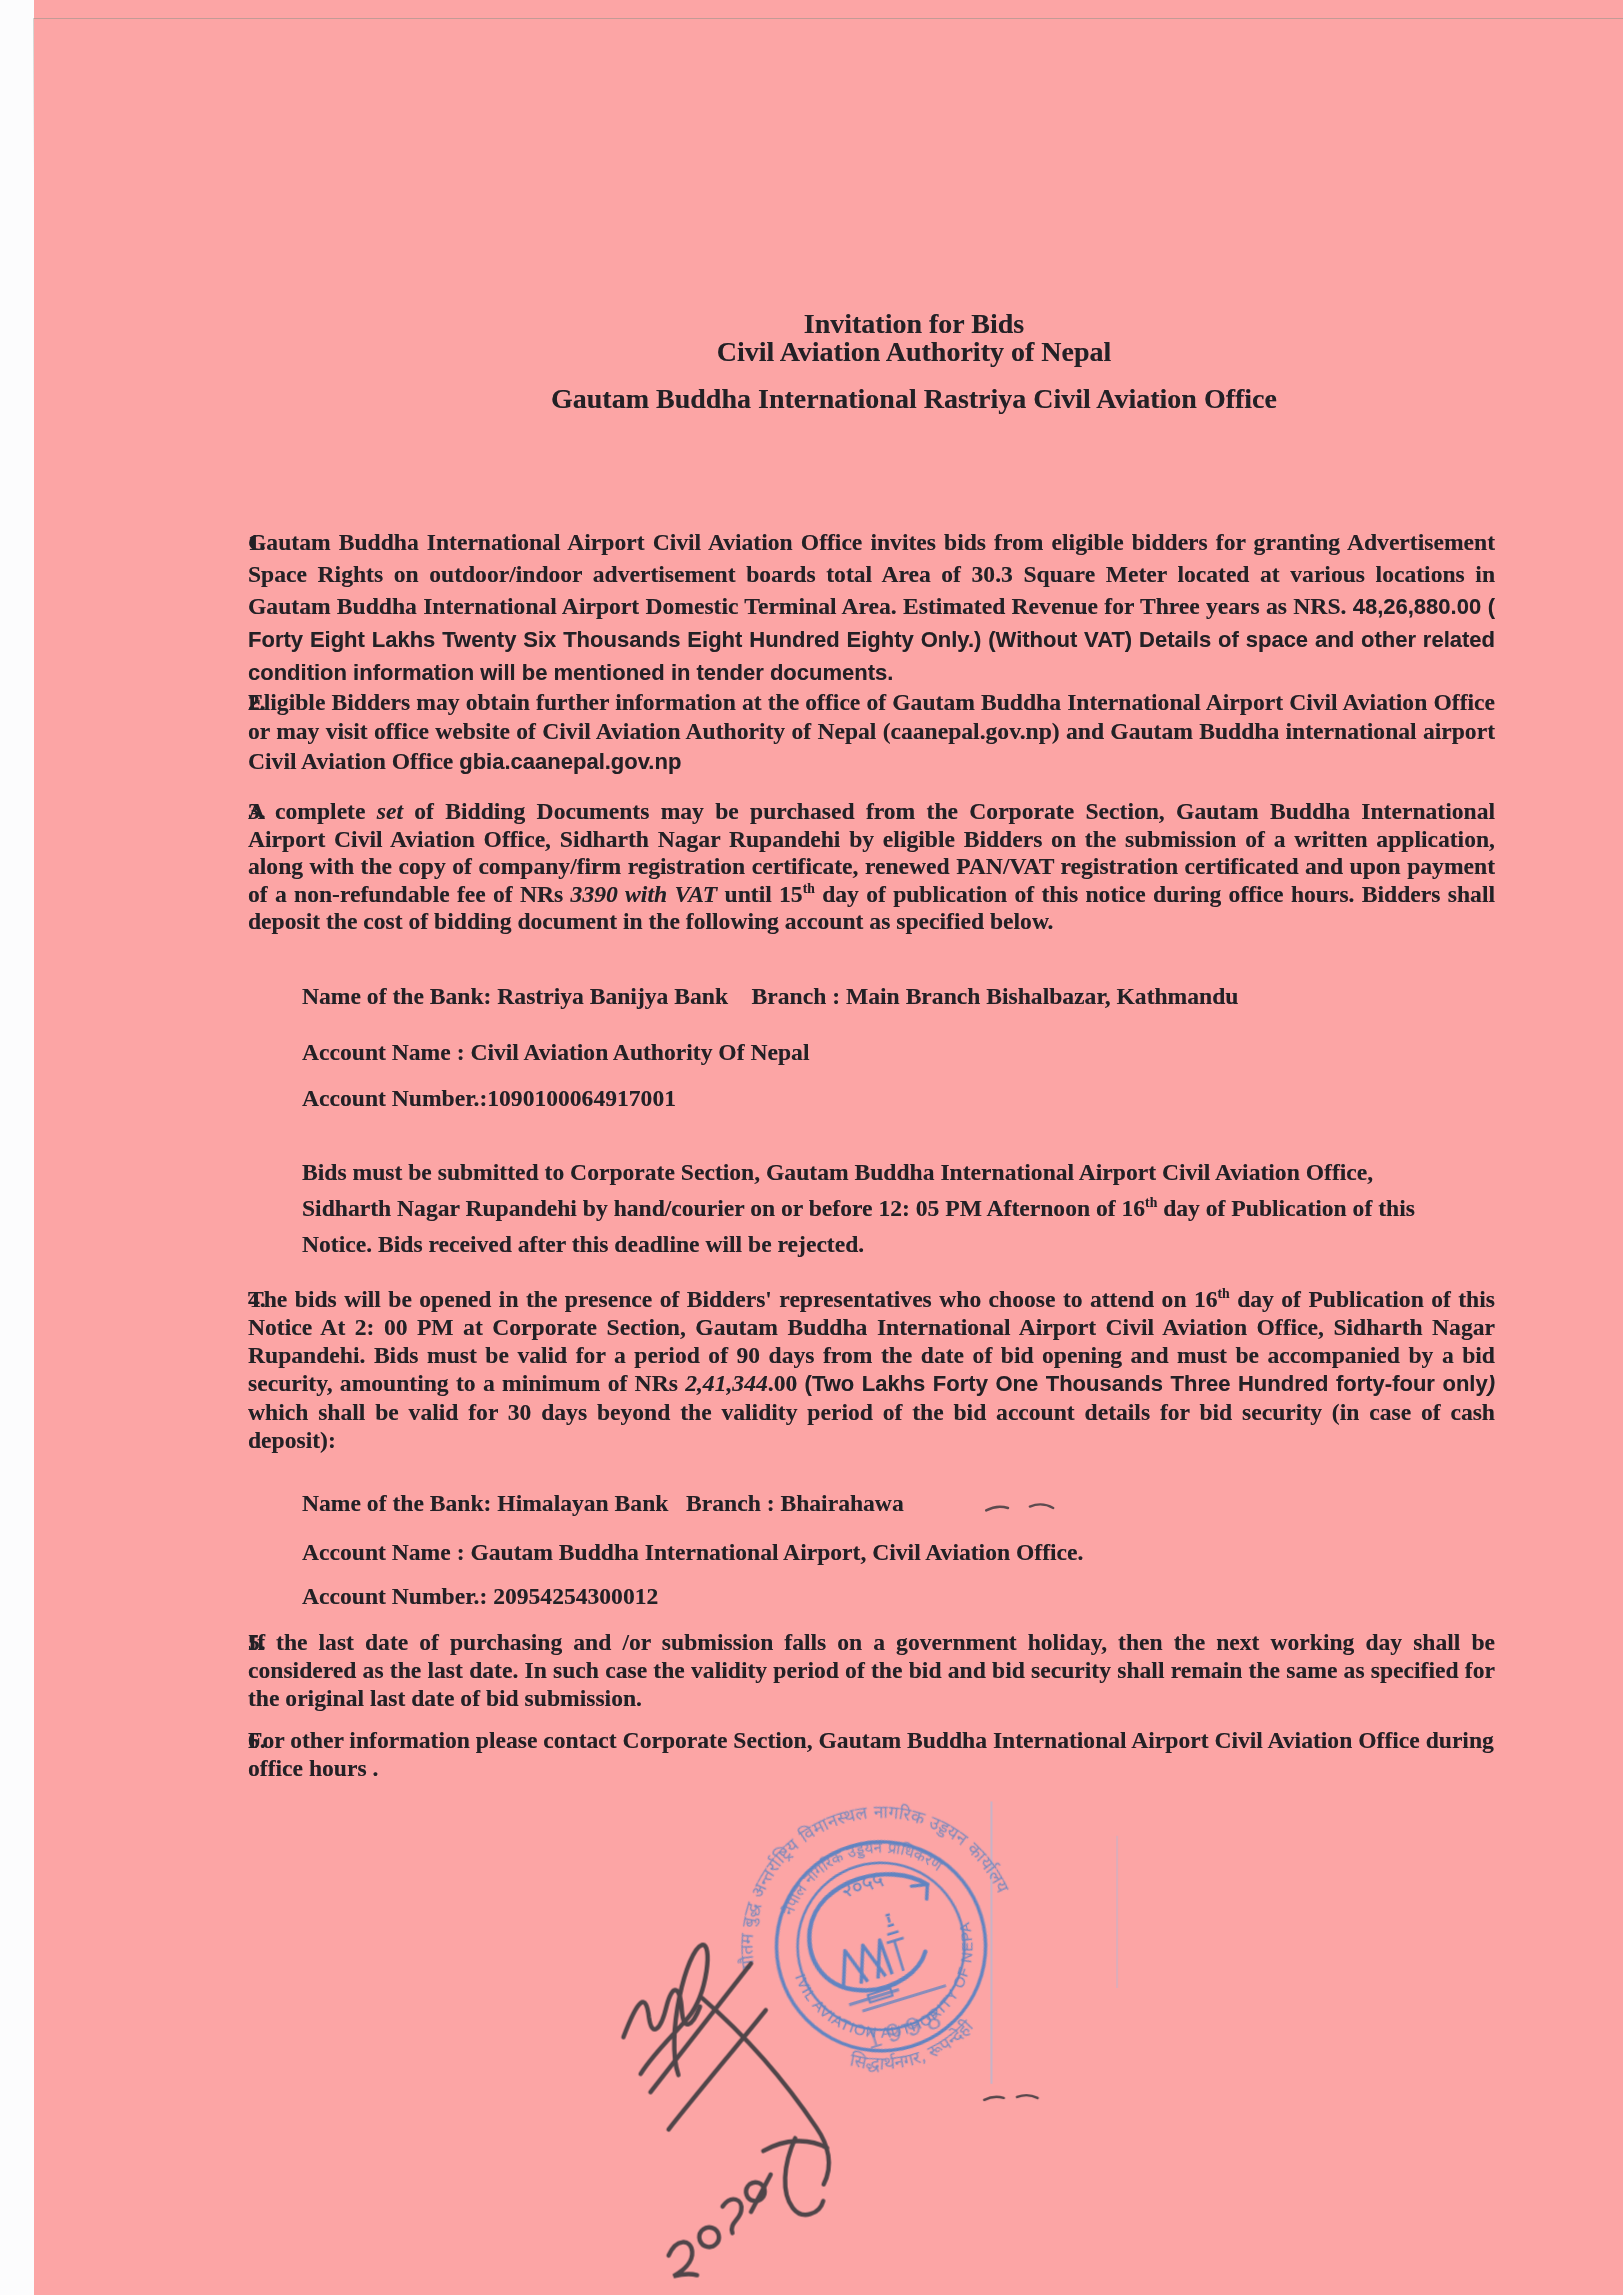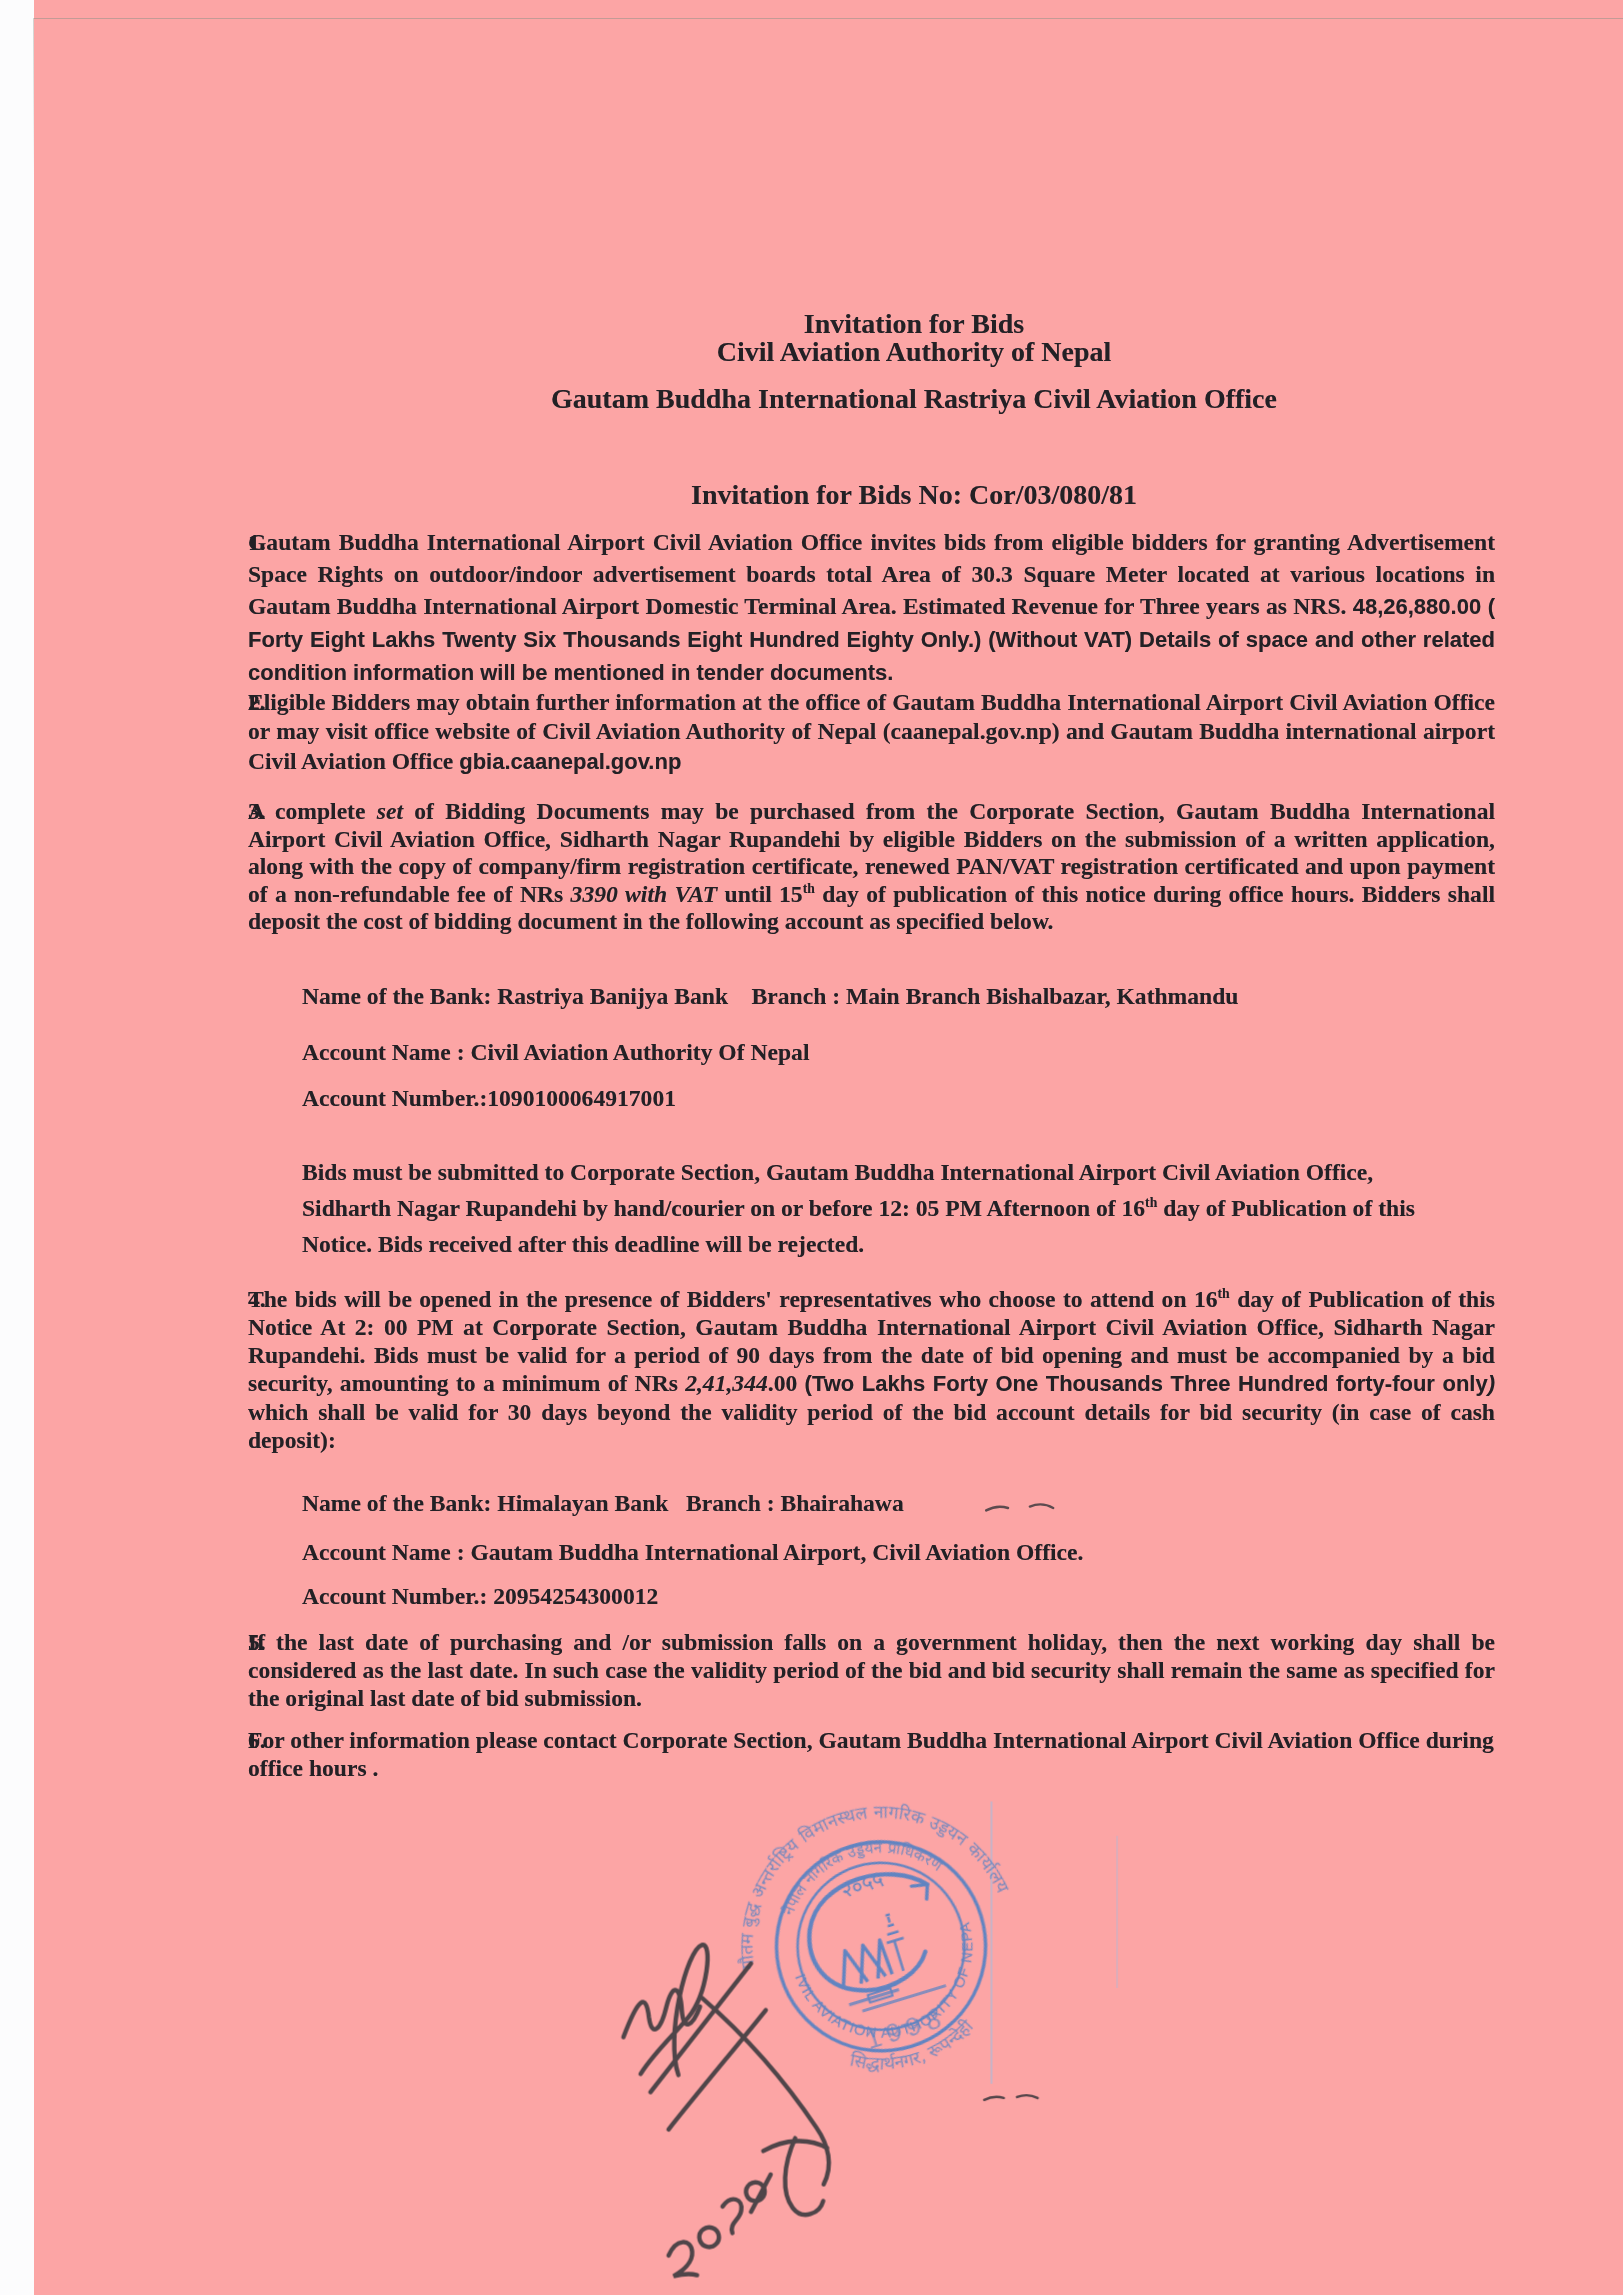--- a/index.html
+++ b/index.html
@@ -46,21 +46,20 @@
 <body>
 
 <div class="page">
   <div class="left-strip"></div>
   <div class="top-edge"></div>
   <div class="left-edge"></div>
 
   <div class="h ink" style="top:309px">Invitation for Bids</div>
   <div class="h ink" style="top:337px">Civil Aviation Authority of Nepal</div>
   <div class="h ink" style="top:384px">Gautam Buddha International Rastriya Civil Aviation Office</div>
-  <div class="h ink" style="top:480px">Invitation for Bids No: Cor/03/080/81</div>
 
   <div class="para lh66 ink" style="top:526px">
     <span class="num">1.</span>
     <div class="pt"><span>Gautam Buddha International Airport Civil Aviation Office invites bids from eligible bidders for granting Advertisement Space Rights on outdoor/indoor advertisement boards total Area of 30.3 Square Meter located at various locations in Gautam Buddha International Airport Domestic Terminal Area. Estimated Revenue for Three years as NRS. </span><span class="sans">48,26,880.00 ( Forty Eight  Lakhs Twenty Six Thousands Eight Hundred Eighty Only.) (Without VAT) </span><span class="sans">Details of space and other related condition information will be mentioned in tender documents.</span></div>
   </div>
 
   <div class="para lh60 ink" style="top:688px">
     <span class="num">2.</span>
     <div class="pt"><span>Eligible Bidders may obtain further information at the office of Gautam Buddha International Airport Civil Aviation Office or may visit office website of Civil Aviation Authority of Nepal (caanepal.gov.np) and Gautam Buddha international airport Civil Aviation Office </span><span class="sans">gbia.caanepal.gov.np</span></div>
   </div>

